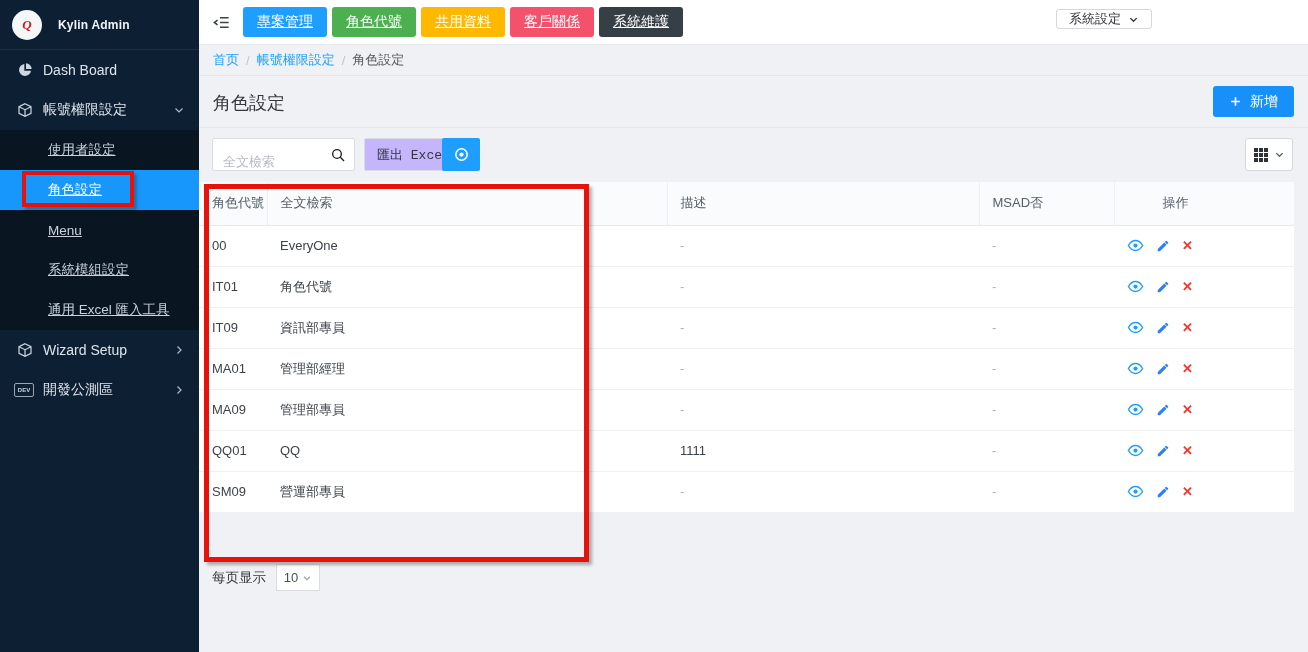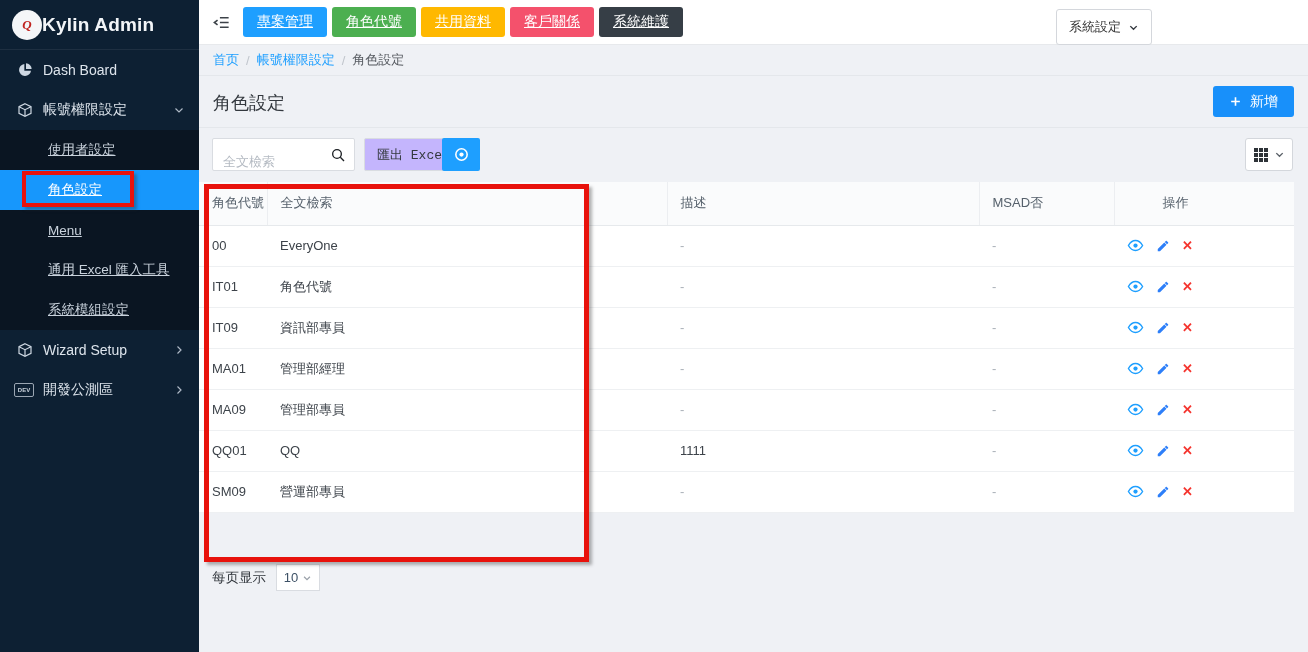--- a/index.html
+++ b/index.html
@@ -4,39 +4,39 @@
 <style>
   * { margin:0; padding:0; box-sizing:border-box; }
   html,body { width:1308px; height:652px; }
   body { position:relative; font-family:"Liberation Sans", sans-serif; background:#eff1f5; overflow:hidden; }
 
   
   .sidebar { position:absolute; left:0; top:0; width:199px; height:652px; background:#0d2033; z-index:2; }
   .sb-header { height:50px; display:flex; align-items:center; padding-left:12px; border-bottom:1px solid rgba(255,255,255,.07); }
   .sb-logo { width:30px; height:30px; border-radius:50%; background:#f4f6f8; display:flex; align-items:center; justify-content:center;
              font:italic 800 13px "Liberation Serif", serif; color:#c0231f; flex:0 0 30px; }
-  .sb-title { color:#f2f5f8; font-size:19px; font-weight:700; margin-left:0; letter-spacing:.2px; }
+  .sb-title { color:#f2f5f8; font-size:12px; font-weight:700; margin-left:16px; letter-spacing:.2px; }
   .sb-item { height:40px; display:flex; align-items:center; position:relative; color:#dde4ec; font-size:14px; cursor:pointer; }
   .sb-item .ic { position:absolute; left:16px; width:17px; height:17px; display:flex; align-items:center; justify-content:center; }
   .sb-item .lbl { margin-left:43px; }
   .sb-item .chev { position:absolute; right:14px; width:12px; height:12px; color:#aeb9c6; }
   .sb-sub { background:#0a1522; }
   .sb-sub .sb-item { color:#c9d2dc; font-size:13.5px; }
   .sb-sub .sb-item .lbl { margin-left:48px;text-decoration:underline; }
   .sb-sub .sb-item.active { background:#1797fc; color:#ffffff; }
   .dev-badge { position:absolute; left:14px; width:20px; height:14px; border:1px solid #9aa6b3; border-radius:2px;
                color:#c9d2dc; font-size:6px; font-weight:700; display:flex; align-items:center; justify-content:center; }
 
   
   .main { position:absolute; left:199px; top:0; width:1109px; height:652px; }
   .topbar { height:45px; background:#fff; border-bottom:1px solid #e7e9ec; display:flex; align-items:center; padding-left:10px; }
   .collapse-btn { width:24px; height:24px; margin-right:10px; display:flex; align-items:center; justify-content:center; cursor:pointer; color:#3c4248; }
   .nav-btn { height:30px; padding:12px 14px; margin-right:5px; border:none; border-radius:3px; color:#fff; font-size:14px;
              font-family:inherit; display:flex; align-items:center; cursor:pointer;text-decoration:underline; }
-  .settings-btn { position:absolute; right:156px; top:9px; height:36px; padding:0 12px; background:#fff; border:1px solid #d4d7dc;
+  .settings-btn { position:absolute; right:156px; top:9px; height:20px; padding:0 12px; background:#fff; border:1px solid #d4d7dc;
                   border-radius:3px; font-size:13px; color:#333; display:flex; align-items:center; gap:7px; cursor:pointer; }
 
   .content { position:absolute; top:45px; left:0; right:0; bottom:0; background:#eff1f5; }
   .crumb-row { height:31px; border-bottom:1px solid #e4e7eb; display:flex; align-items:center; padding-left:14px; font-size:13px; gap:7px; }
   .crumb-link { color:#1e9fff; cursor:pointer; }
   .crumb-sep { color:#c0c5cc; }
   .crumb-cur { color:#55595f; }
 
   .title-row { height:52px; border-bottom:1px solid #e4e7eb; position:relative; }
   .page-title { position:absolute; left:14px; top:15px; font-size:18px; color:#33383e; font-weight:400; }
@@ -122,24 +122,24 @@
     <div class="sb-item">
       <span class="lbl">使用者設定</span>
     </div>
     <div class="sb-item active">
       <span class="lbl">角色設定</span>
     </div>
     <div class="sb-item">
       <span class="lbl">Menu</span>
     </div>
     <div class="sb-item">
+      <span class="lbl">系統模組設定</span>
+    </div>
+    <div class="sb-item">
       <span class="lbl">通用 Excel 匯入工具</span>
-    </div>
-    <div class="sb-item">
-      <span class="lbl">系統模組設定</span>
     </div>
   </div>
 
   <div class="sb-item">
     <span class="ic">
       <svg width="16" height="16" viewBox="0 0 24 24" fill="none" stroke="#cdd7e2" stroke-width="1.8">
           <path d="M12 2.5 21 7v10l-9 4.5L3 17V7z"></path>
           <path d="M3 7l9 4.5L21 7M12 11.5V21.5"></path>
         </svg>
     </span>

